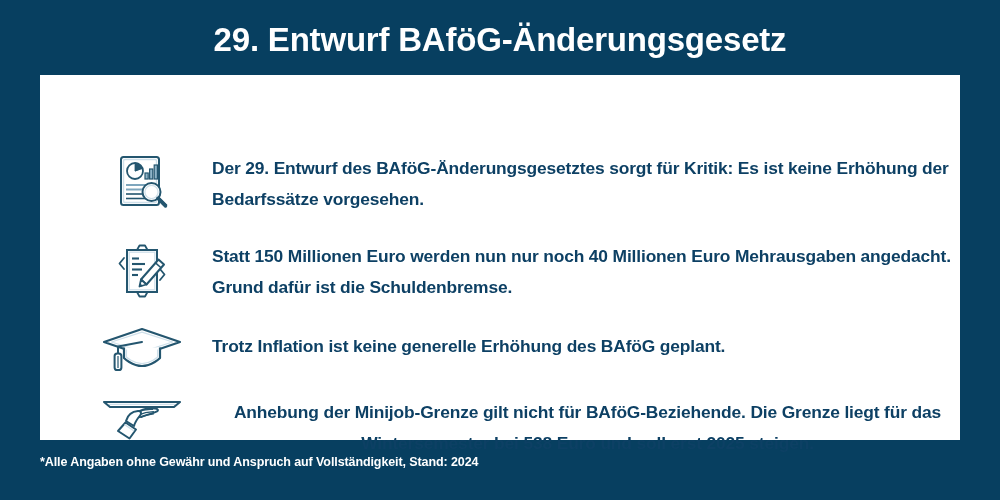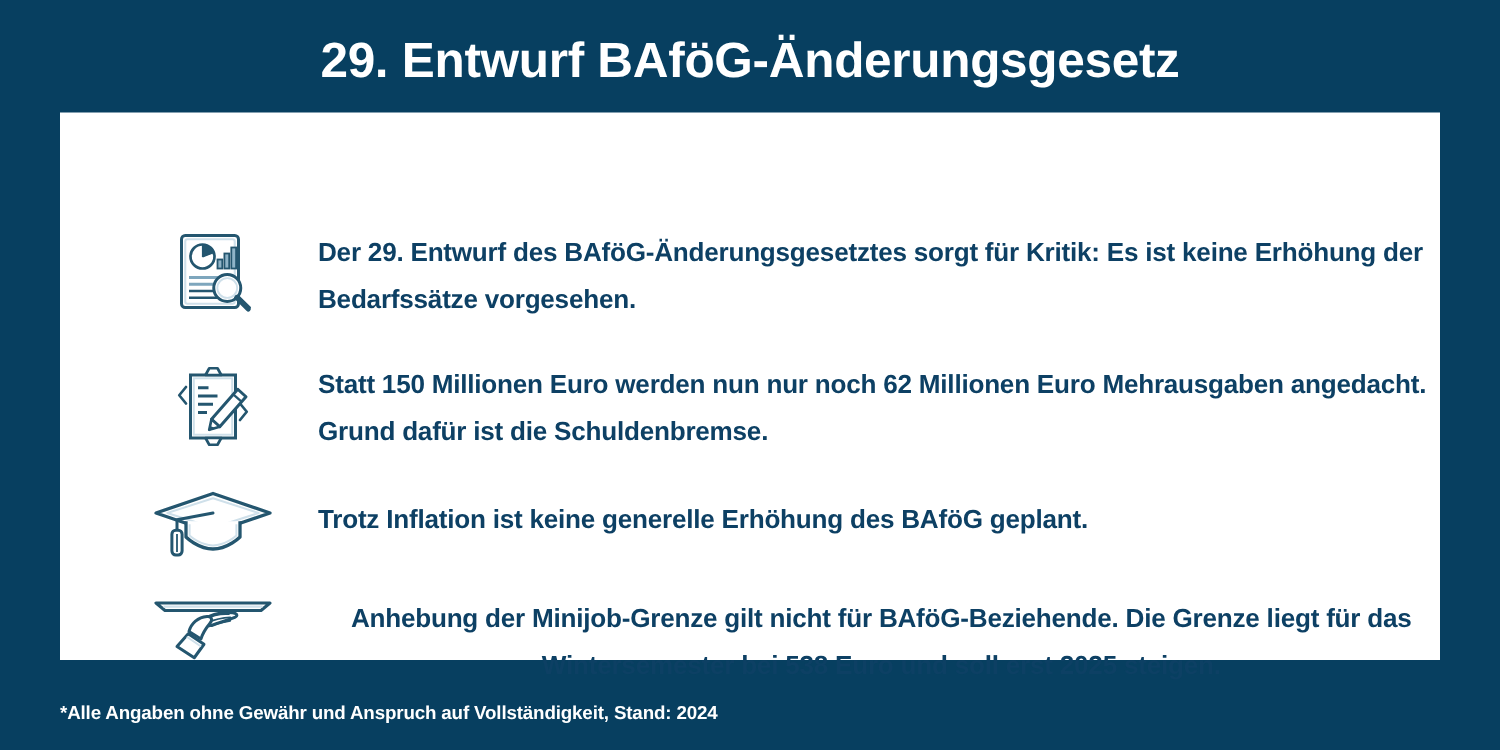--- a/index.html
+++ b/index.html
@@ -87,21 +87,21 @@
     letter-spacing: -0.15px;
     padding-top: 4px;
   }
   .text-cell.one-line {
     padding-top: 6px;
   }
   
   .footer {
     position: absolute;
     left: 40px;
-    top: 468px;
+    top: 455px;
     color: #ffffff;
     font-family: "Liberation Sans", sans-serif;
     font-size: 12.5px;
     font-weight: bold;
     letter-spacing: -0.1px;
     white-space: nowrap;
   }
   svg { display: block; }
 </style>
 </head>
@@ -164,21 +164,21 @@
               <line x1="21" y1="30.5" x2="31" y2="30.5" stroke="#24566f" stroke-width="2.1"></line>
               <line x1="21" y1="36" x2="27" y2="36" stroke="#24566f" stroke-width="2.1"></line>
 
               <path d="M30 40.5 L47.5 20.5 L53 25.5 L35.5 45.5 Z" fill="#ffffff" stroke="#24566f" stroke-width="2" stroke-linejoin="round"></path>
               <line x1="44.5" y1="23.9" x2="50" y2="28.8" stroke="#24566f" stroke-width="1.5"></line>
               <path d="M30 40.5 L35.5 45.5 L28.5 47.5 Z" fill="#ffffff" stroke="#24566f" stroke-width="1.8" stroke-linejoin="round"></path>
               <path d="M29.3 45.6 L31.8 46.6 L28.5 47.5 Z" fill="#24566f" stroke="#24566f" stroke-width="1"></path>
             </svg>
           </span>
         </div>
-        <div class="text-cell">Statt 150 Millionen Euro werden nun nur noch 62 Millionen Euro Mehrausgaben angedacht. Grund dafür ist die Schuldenbremse.</div>
+        <div class="text-cell">Statt 150 Millionen Euro werden nun nur noch 40 Millionen Euro Mehrausgaben angedacht. Grund dafür ist die Schuldenbremse.</div>
       </div>
 
       <div class="row row-2">
         <div class="icon-cell mid">
           <span>
             <svg width="84" height="48" viewBox="0 0 84 48">
 
               <path d="M42 4 L80 17 L42 30 L4 17 Z" fill="#ffffff" stroke="#24566f" stroke-width="2.2" stroke-linejoin="round"></path>
               <path d="M42 7.2 L72.5 17 L42 26.8 L11.5 17 Z" fill="none" stroke="#cfe0ea" stroke-width="1.3" stroke-linejoin="round"></path>
 

